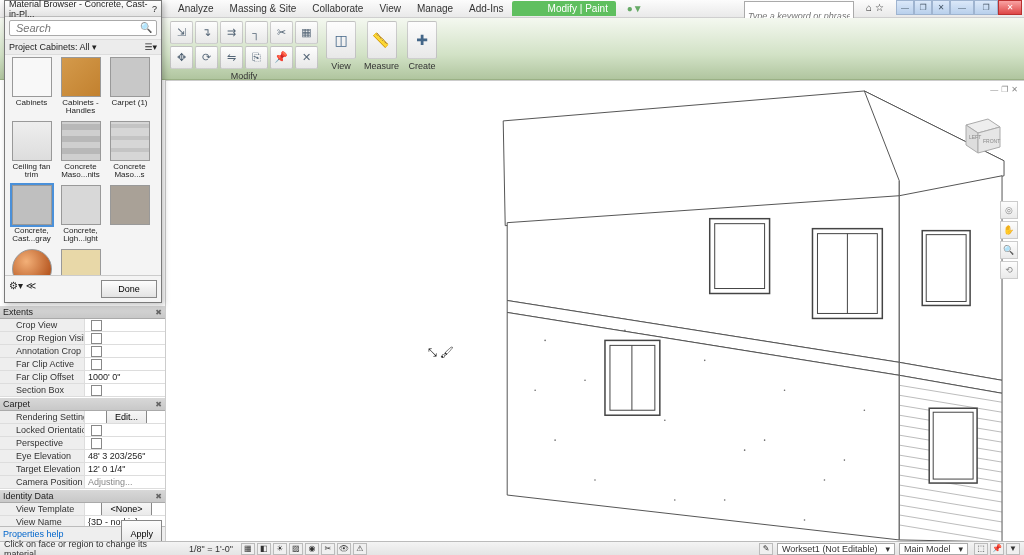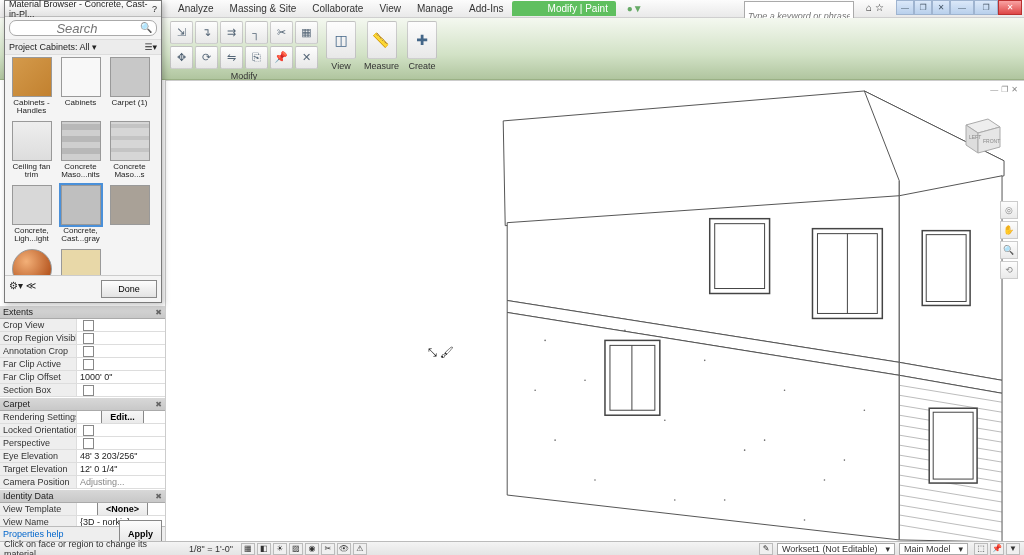--- a/index.html
+++ b/index.html
@@ -49,22 +49,22 @@
   
   .matbrowser{
     position:absolute; left:4px; top:0; width:158px; height:303px;
     background:#f4f4f4; border:1px solid #7a7a7a; box-shadow:2px 2px 6px rgba(0,0,0,.25);
     z-index:100; display:flex; flex-direction:column;
   }
   .mb-title{ height:16px; background:linear-gradient(#fff,#e3e3e3);
              border-bottom:1px solid #bbb; padding:2px 4px; font-size:9px;
              display:flex; justify-content:space-between; align-items:center;}
   .mb-search{ padding:3px 4px;}
-  .mb-search-in{ width:100%; height:16px; border:1px solid #aaa; border-radius:7px;
-                 padding:0 18px 0 6px; font-style:italic; color:#999; font-size:13px;text-align:center;}
+  .mb-search-in{ width:100%; height:16px; border:1px solid #aaa; border-radius:2px;
+                 padding:0 18px 0 6px; font-style:italic; color:#999; font-size:11px;}
   .mb-searchwrap{position:relative;}
   .mb-searchicon{position:absolute;right:8px;top:5px;font-size:10px;color:#666;}
   .mb-filter{ padding:2px 4px; font-size:9px; background:#ececec;
               border-top:1px solid #ddd;border-bottom:1px solid #ddd;
               display:flex;justify-content:space-between;align-items:center;}
   .mb-grid{ flex:1; overflow:hidden; padding:2px 3px;
             display:grid; grid-template-columns:repeat(3,47px); grid-auto-rows:62px; gap:2px;}
   .mat-item{ display:flex; flex-direction:column; align-items:center; cursor:default;}
   .mat-sw{ width:40px;height:40px; border:1px solid #999;}
   .mat-item.sel .mat-sw{ outline:2px solid #4a90d9;}
@@ -89,27 +89,27 @@
   .sw-counter{ background:#e8d8a8;}
 
   
   .proppanel{ position:absolute; left:0; top:305px; width:165px; bottom:14px;
               background:#eee; font-size:9px; overflow:hidden;}
   .pp-grouphdr{ background:linear-gradient(#d8d8d8,#c8c8c8); padding:1px 3px;
                 font-size:9px; display:flex; justify-content:space-between; align-items:center;
                 border-top:1px solid #fff;border-bottom:1px solid #aaa;}
   .pp-grouphdr .exp{font-size:8px;color:#666;}
   .pp-row{ display:flex; border-bottom:1px solid #ddd; height:13px; align-items:center;}
-  .pp-key{ width:76px; padding-left:3px; color:#333; overflow:hidden;white-space:nowrap;}
+  .pp-key{ width:84px; padding-left:16px; color:#333; overflow:hidden;white-space:nowrap;}
   .pp-val{ flex:1; padding-left:3px; overflow:hidden;white-space:nowrap;background:#fff;
            border-left:1px solid #ddd;height:100%;display:flex;align-items:center;}
   .pp-val.gray{ color:#888;}
   .pp-chk{ width:11px;height:11px;border:1px solid #888;background:#fff;margin-left:3px;}
   .pp-btn-s{ border:1px solid #888;background:linear-gradient(#fdfdfd,#e3e3e3);
-             padding:0 8px;height:28px;font-size:9px;font-weight:bold;}
+             padding:0 8px;height:28px;font-size:9px;}
   .pp-footer{position:absolute;bottom:0;left:0;right:0;height:15px;
              display:flex;justify-content:space-between;align-items:center;
              border-top:1px solid #bbb;padding:0 3px;background:#eee;}
   .pp-footer a{color:#0066cc;}
 
   
   .viewport{ position:absolute; left:165px; top:80px; right:0; bottom:14px;
              background:#fff; border-left:1px solid #ccc; border-top:1px solid #ccc;}
   .viewport svg{position:absolute;inset:0;}
   .vp-toolbar-top{position:absolute;right:6px;top:4px;display:flex;gap:3px;font-size:8px;color:#888;}
@@ -208,50 +208,50 @@
   <div class="mb-search mb-searchwrap">
     <input class="mb-search-in" placeholder="Search" style="">
     <span class="mb-searchicon">🔍</span>
   </div>
   <div class="mb-filter">
     <span>Project Cabinets: All ▾</span>
     <span>☰▾</span>
   </div>
   <div class="mb-grid" id="matgrid">
       <div class="mat-item">
+        <div class="mat-sw sw-white"></div>
+        <div class="mat-nm">Cabinets</div>
+      </div>
+      <div class="mat-item">
         <div class="mat-sw sw-wood"></div>
         <div class="mat-nm">Cabinets - Handles</div>
       </div>
       <div class="mat-item">
-        <div class="mat-sw sw-white"></div>
-        <div class="mat-nm">Cabinets</div>
-      </div>
-      <div class="mat-item">
         <div class="mat-sw sw-carpet"></div>
         <div class="mat-nm">Carpet (1)</div>
       </div>
       <div class="mat-item">
         <div class="mat-sw sw-fan"></div>
         <div class="mat-nm">Ceiling fan trim</div>
       </div>
       <div class="mat-item">
         <div class="mat-sw sw-cmu1"></div>
         <div class="mat-nm">Concrete Maso...nits</div>
       </div>
       <div class="mat-item">
         <div class="mat-sw sw-cmu2"></div>
         <div class="mat-nm">Concrete Maso...s</div>
-      </div>
-      <div class="mat-item">
-        <div class="mat-sw sw-light"></div>
-        <div class="mat-nm">Concrete, Ligh...ight</div>
       </div>
       <div class="mat-item sel">
         <div class="mat-sw sw-cast"></div>
         <div class="mat-nm">Concrete, Cast...gray</div>
+      </div>
+      <div class="mat-item">
+        <div class="mat-sw sw-light"></div>
+        <div class="mat-nm">Concrete, Ligh...ight</div>
       </div>
       <div class="mat-item">
         <div class="mat-sw sw-precast"></div>
       </div>
       <div class="mat-item">
         <div class="mat-sw sw-copper"></div>
       </div>
       <div class="mat-item">
         <div class="mat-sw sw-counter"></div>
       </div>

